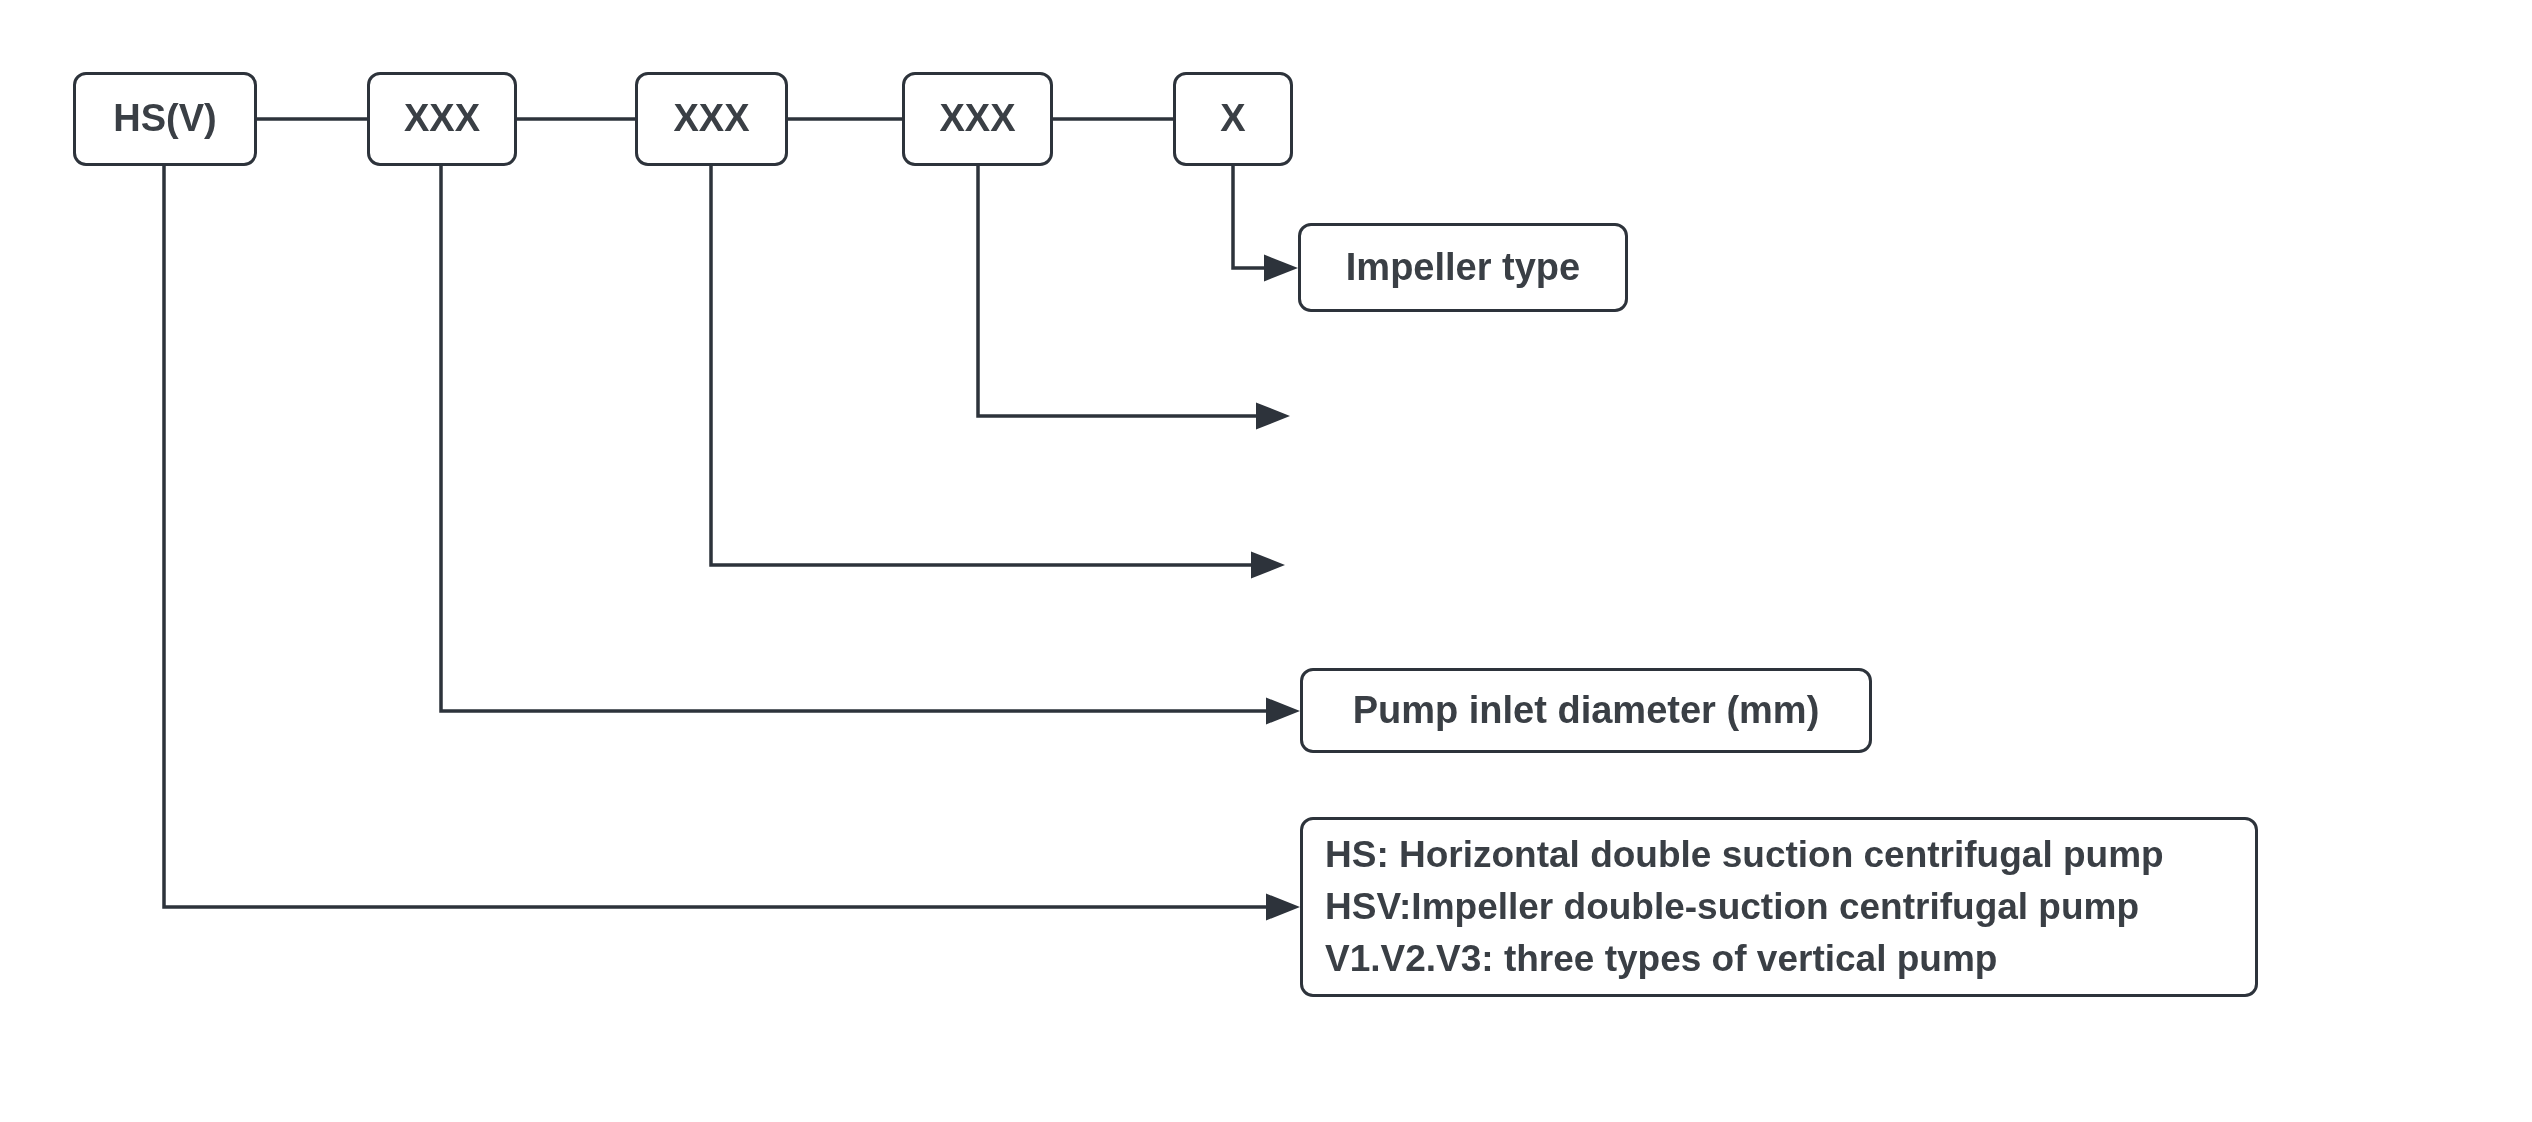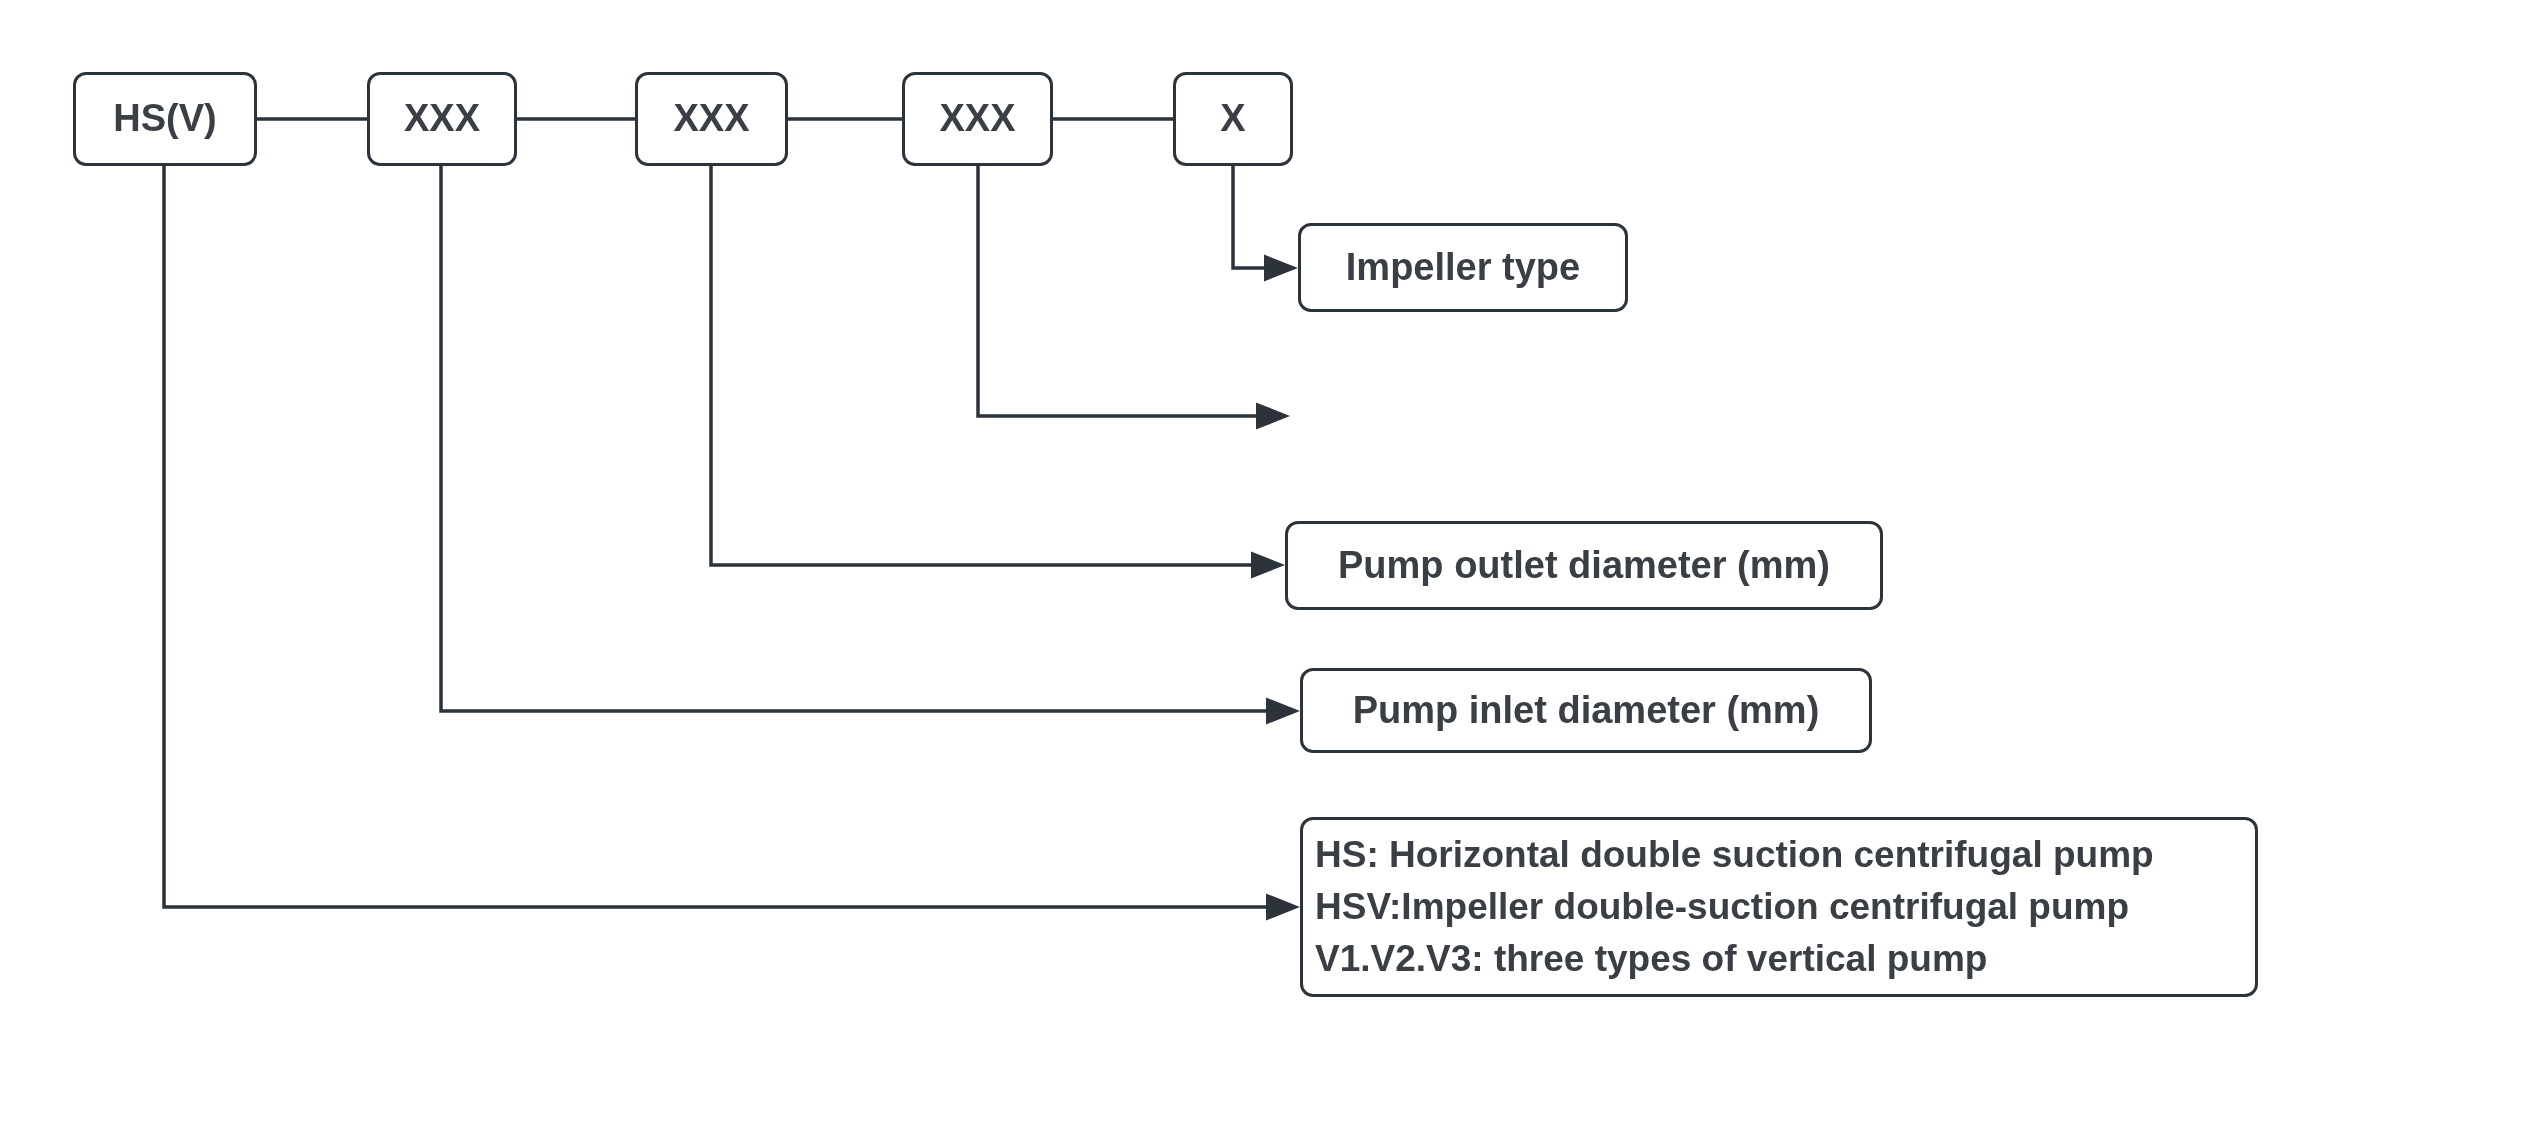--- a/index.html
+++ b/index.html
@@ -47,21 +47,21 @@
   
   .lA{left:1298px;top:223px;width:330px;height:89px;}
   .lB{left:1290px;top:370px;width:690px;height:92px;}
   .lC{left:1285px;top:521px;width:598px;height:89px;}
   .lD{left:1300px;top:668px;width:572px;height:85px;justify-content:center;}
   .lE{
     left:1300px;top:817px;width:958px;height:180px;
     flex-direction:column;
     align-items:flex-start;
     justify-content:center;
-    padding:10px 12px;
+    padding:10px 22px;
     font-size:37px;
     line-height:52px;
     white-space:nowrap;
   }
   .wire{
     fill:none;
     stroke:var(--stroke);
     stroke-width:3.5;
     stroke-linejoin:miter;
   }
@@ -107,23 +107,20 @@
   <div class="box b4">
     <span>XXX</span>
   </div>
   <div class="box b5">
     <span>X</span>
   </div>
 
   <div class="box lA">
     <span>Impeller type</span>
   </div>
-  <div class="box lC">
-    <span>Pump outlet diameter (mm)</span>
-  </div>
   <div class="box lD">
     <span>Pump inlet diameter (mm)</span>
   </div>
   <div class="box lE">
     <span>HS: Horizontal double suction centrifugal pump</span>
     <span>HSV:Impeller double-suction centrifugal pump</span>
     <span>V1.V2.V3: three types of vertical pump</span>
   </div>
 
 </div>

